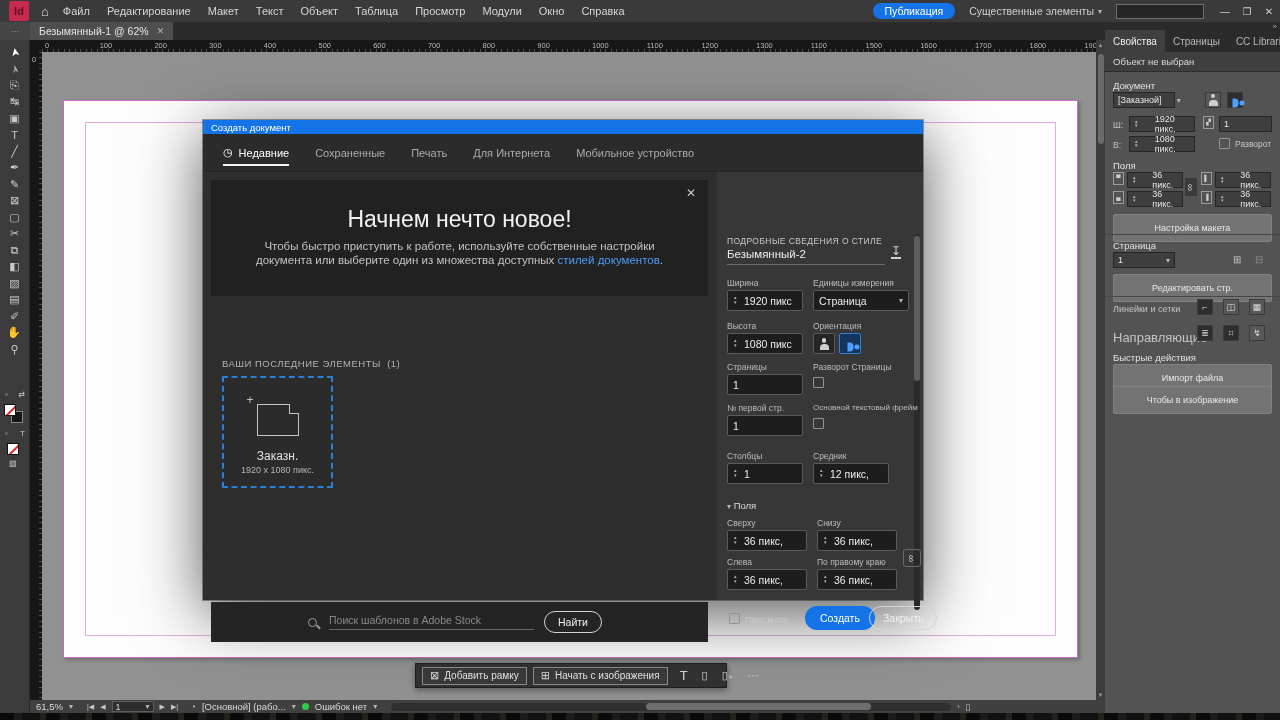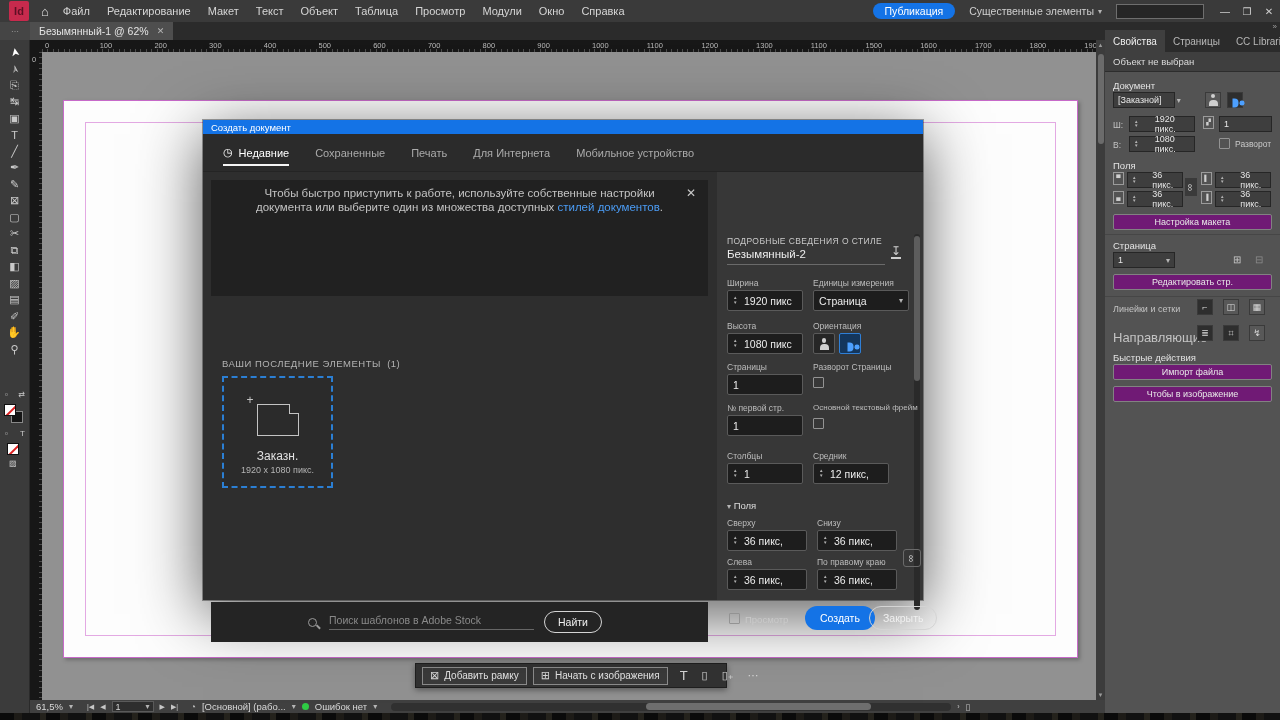--- a/index.html
+++ b/index.html
@@ -88,21 +88,21 @@
   #sbtop .dd { position:absolute; right:3px; top:0px; color:#9f9f9f; font-size:8px; }
   #sbtabs { height:22px; background:#2b2b2b; display:flex; }
   .sbtab { padding:0 8px; display:flex; align-items:center; color:#b7b7b7; font-size:10px; white-space:nowrap; }
   .sbtab.act { background:#3f3f3f; color:#ededed; }
   #nosel { height:20px; background:#3f3f3f; border-bottom:1px solid #2d2d2d; display:flex; align-items:center;
     padding:0 8px; color:#dcdcdc; font-size:9.5px; }
   .sechead { color:#e3e3e3; font-size:9.5px; }
   .slab { color:#c3c3c3; font-size:8.5px; }
   .sfb { height:16px; background:#3e3e3e; border:1px solid #262626; color:#e8e8e8; font-size:9px;
     display:flex; align-items:center; padding:0 4px; gap:15px; }
-  .sbtn { height:16px; background:#701a75; border:1px solid #828282; border-radius:2px; color:#e9e9e9; font-size:9px;
+  .sbtn { height:28px; background:#737373; border:1px solid #828282; border-radius:2px; color:#e9e9e9; font-size:9px;
     display:flex; align-items:center; justify-content:center; }
   .tile { width:16px; height:16px; background:#585858; border:1px solid #3a3a3a; color:#dcdcdc; font-size:9px;
     display:flex; align-items:center; justify-content:center; }
   .tile.press { background:#2e2e2e; }
   .stp { display:flex; flex-direction:column; justify-content:center; line-height:4.5px; font-size:4.5px; color:#b3b3b3; width:7px; }
   .mic { width:11px; height:13px; border:1px solid #9b9b9b; font-size:6px; line-height:11px; text-align:center; color:#cfcfcf; overflow:hidden; }
   .chain { color:#cfcfcf; transform:rotate(90deg); font-size:10px; }
   .divline { position:absolute; left:0; width:175px; height:1px; background:#464646; }
 
   
@@ -449,20 +449,21 @@
           <span>Для Интернета</span>
         </div>
       <div class="dtab">
           <span>Мобильное устройство</span>
         </div>
     </div>
 
     <div id="dleft">
       <div id="hero">
         <span id="heroclose">✕</span>
+        <div id="heroh">Начнем нечто новое!</div>
         <div class="herop">Чтобы быстро приступить к работе, используйте собственные настройки</div>
         <div class="herop" style="margin-top:2px;"><span>документа или выберите один из множества доступных </span><span class="herolink">стилей документов</span><span>.</span></div>
       </div>
       <div id="recenthdr">
         <span>ВАШИ ПОСЛЕДНИЕ ЭЛЕМЕНТЫ</span>&nbsp;&nbsp;<span>(1)</span>
       </div>
       <div id="card">
         <div id="docic">
             <span id="cross">+</span>
           </div>

